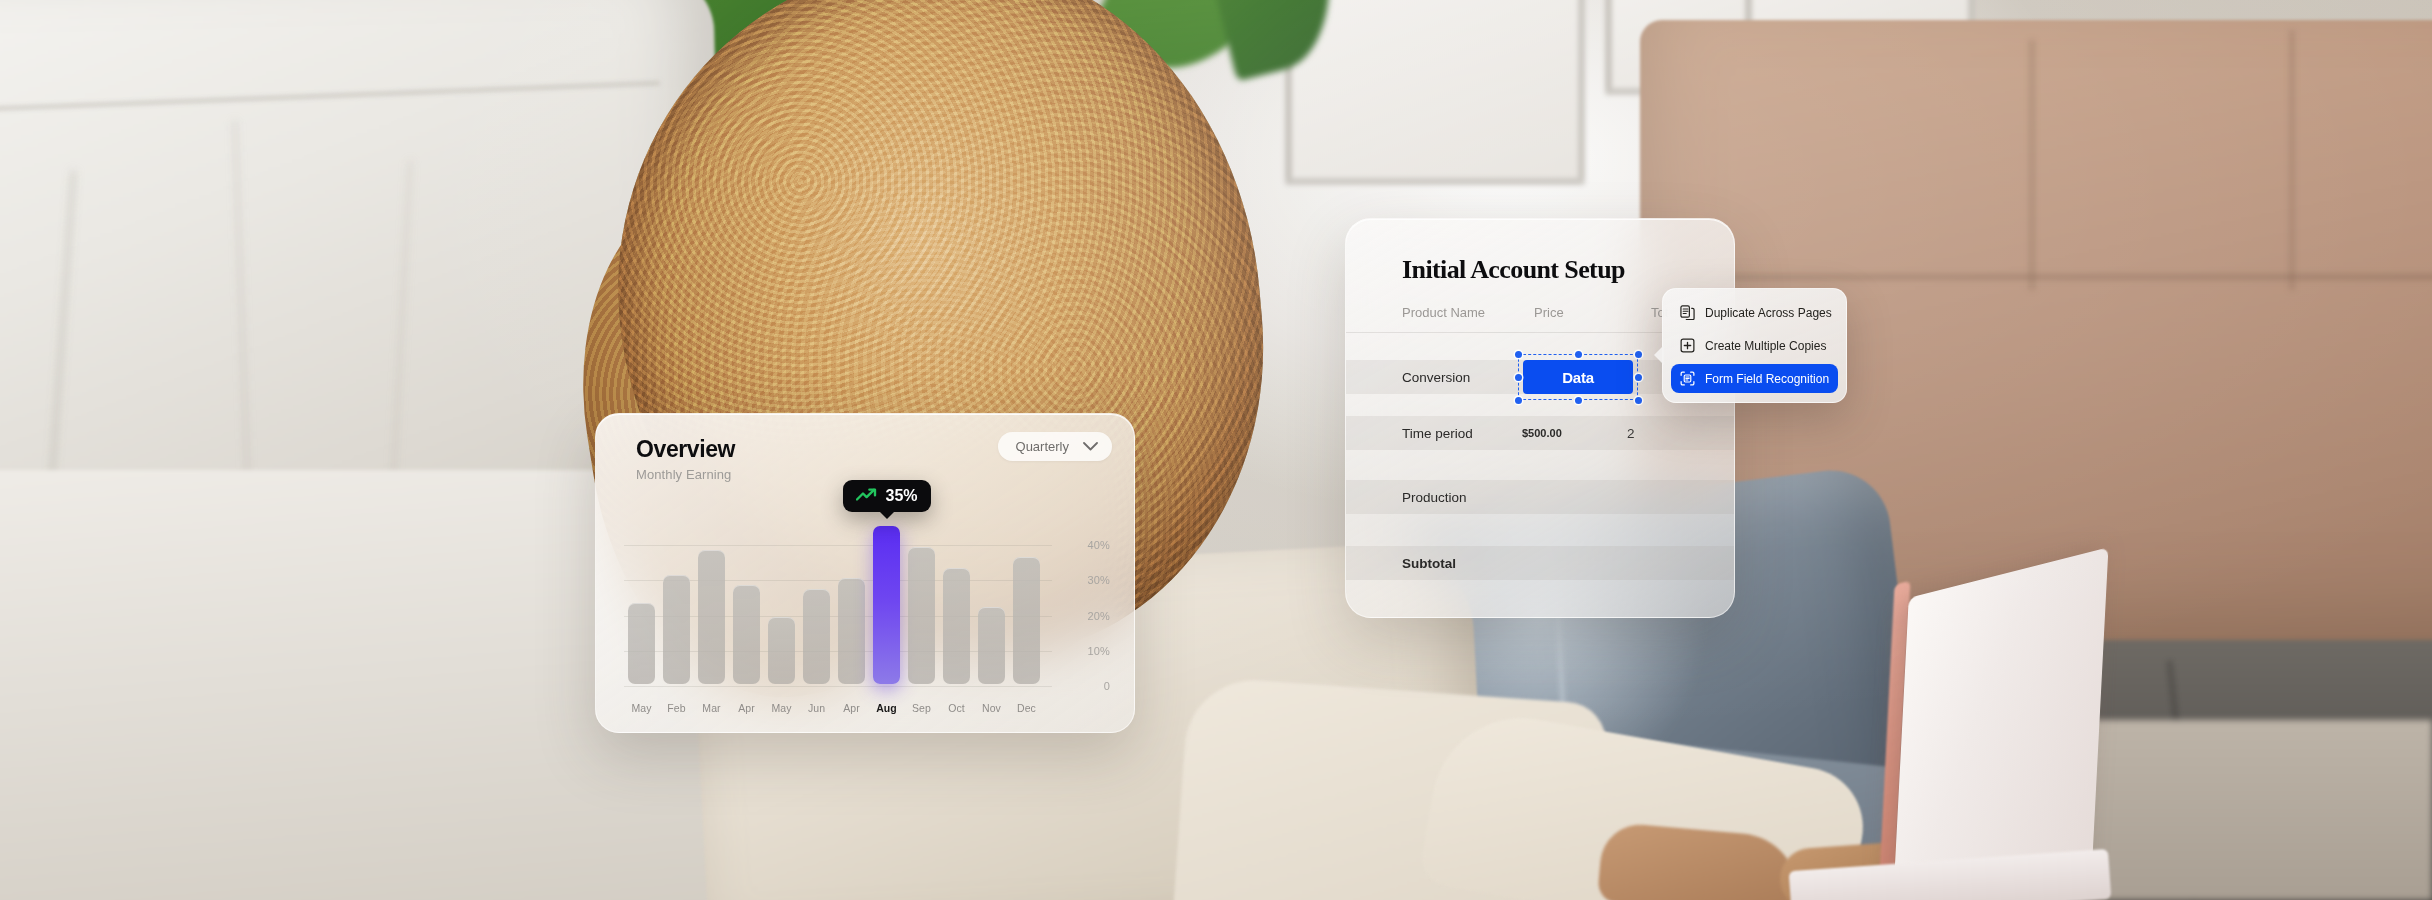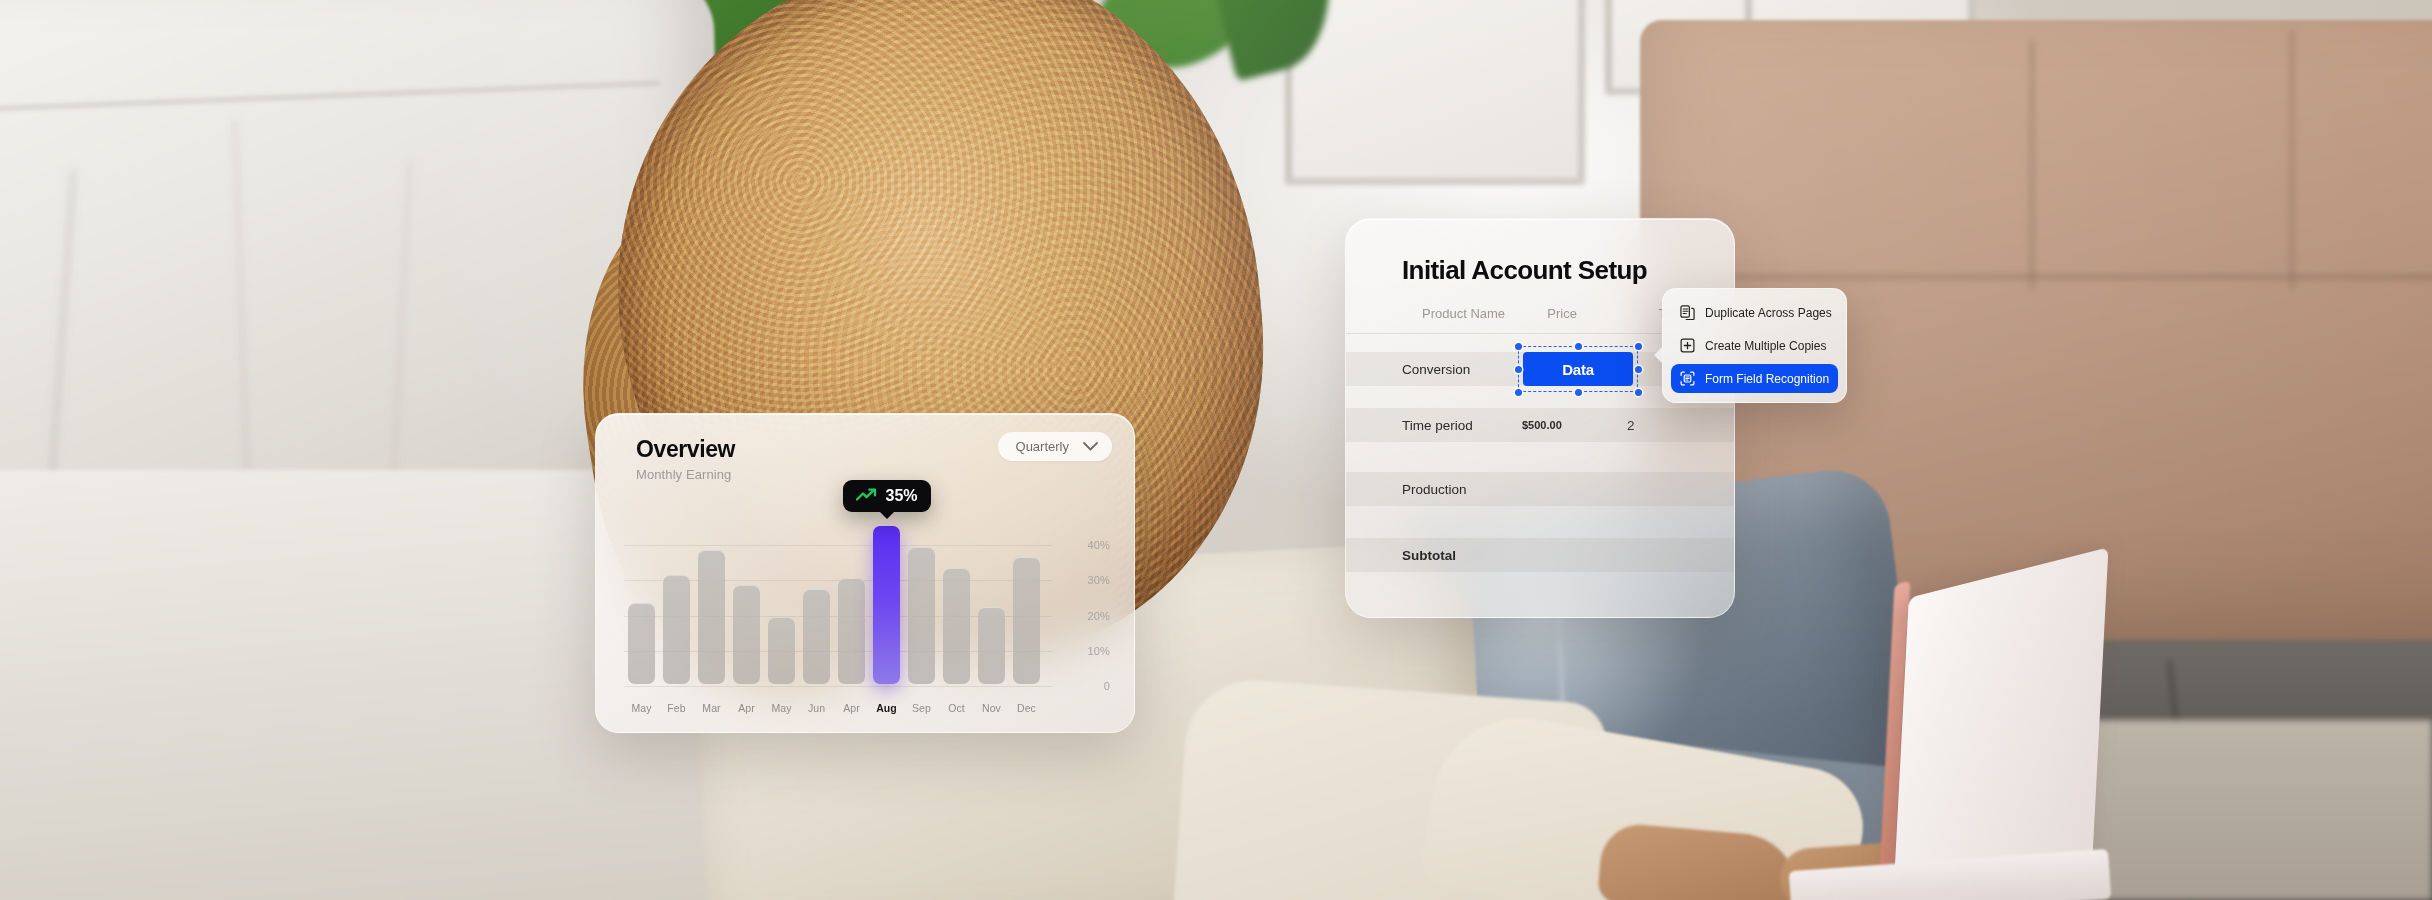--- a/index.html
+++ b/index.html
@@ -298,36 +298,36 @@
     background:linear-gradient(150deg, rgba(250,249,248,.88) 0%, rgba(243,241,239,.76) 50%, rgba(235,232,229,.60) 100%);
     backdrop-filter:blur(24px);
     -webkit-backdrop-filter:blur(24px);
     border-radius:26px;
     border:1px solid rgba(255,255,255,.5);
     box-shadow:0 22px 60px rgba(70,60,50,.2), inset 0 1px 0 rgba(255,255,255,.8);
     overflow:hidden;
   }
   #setup-title {
     font-size:26px; font-weight:700; color:#0d0d0f;
-    letter-spacing:-.6px; padding:36px 0 0 56px;
+    letter-spacing:-.6px; padding:36px 0 0 56px;font-family:Liberation Serif, serif;
   }
   #tbl { margin-top:20px; }
-  #thead { display:flex; padding:0 0 12px 76px; border-bottom:1px solid rgba(150,145,140,.22);gap:12px; }
+  #thead { display:flex; padding:0 0 12px 56px; border-bottom:1px solid rgba(150,145,140,.22);gap:12px; }
   .th { font-size:13px; color:#9b9895; }
   .th.c1 { width:120px; }
   .th.c2 { width:105px; }
   .th.c3 { width:80px; }
   .trow { display:flex; align-items:center; height:34px; padding-left:56px; margin-top:14px; position:relative; }
   .trow.alt { background:rgba(160,155,150,.16); }
   .td { font-size:13.5px; color:#2b2a29; }
   .td.c1 { width:120px; }
   .td.c2 { width:105px; font-weight:700; font-size:11px; }
   .td.c3 { width:80px; color:#3a3938; }
   .td.bold { font-weight:700; }
-  .trow.r1 { margin-top:18px; }
+  .trow.r1 { margin-top:27px; }
   .trow.r2 { margin-top:22px; }
   .trow.r3 { margin-top:30px; }
   .trow.r4 { margin-top:32px; }
 
   
   #sel-wrap { position:absolute; left:172px; top:-6px; width:120px; height:46px; }
   #sel-box {
     position:absolute; inset:0; border:1px dashed #2060f0;
   }
   #sel-field {

